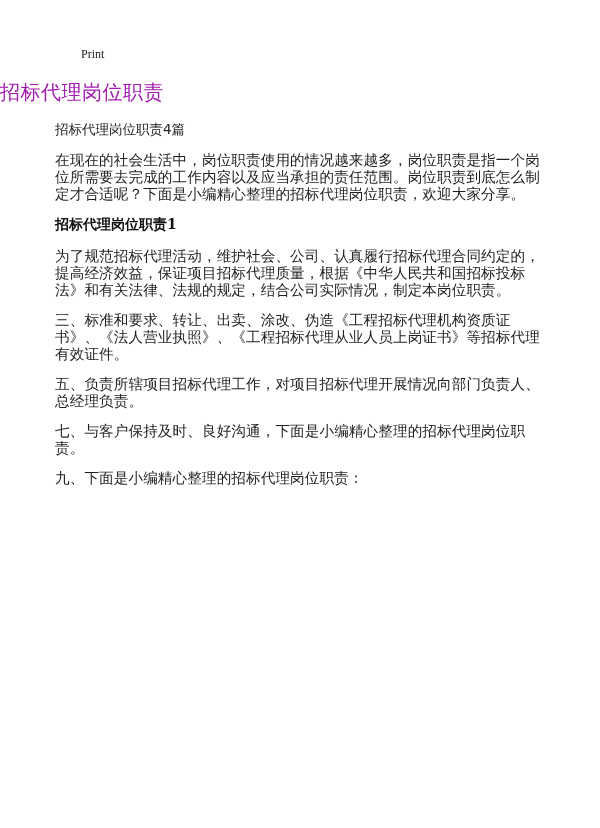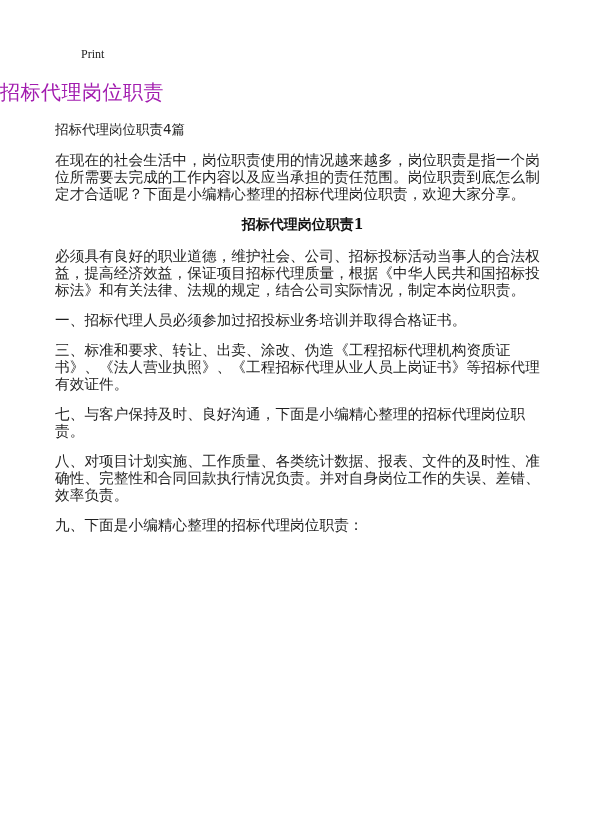--- a/index.html
+++ b/index.html
@@ -54,37 +54,35 @@
       letter-spacing: 0.1px;
       word-break: break-all;
     }
     .section-heading {
       font-family: "DejaVu Serif", "Liberation Serif", serif;
       font-weight: bold;
       font-size: 14px;
       line-height: 19px;
       margin: 0 0 13px 0;
       color: #111;
-      text-align: center;
     }
   </style>
 </head>
 <body>
 
 <div class="print-label">Print</div>
 
 <div class="doc-title">招标代理岗位职责</div>
 
 <div class="content">
   <div class="subtitle">招标代理岗位职责4篇</div>
 
   <p class="para">在现在的社会生活中，岗位职责使用的情况越来越多，岗位职责是指一个岗位所需要去完成的工作内容以及应当承担的责任范围。岗位职责到底怎么制定才合适呢？下面是小编精心整理的招标代理岗位职责，欢迎大家分享。</p>
 
   <div class="section-heading">招标代理岗位职责1</div>
 
-  <p class="para">必须具有良好的职业道德，维护社会、公司、招标投标活动当事人的合法权益，提高经济效益，保证项目招标代理质量，根据《中华人民共和国招标投标法》和有关法律、法规的规定，结合公司实际情况，制定本岗位职责。</p>
-  <p class="para">一、招标代理人员必须参加过招投标业务培训并取得合格证书。</p>
+  <p class="para">为了规范招标代理活动，维护社会、公司、认真履行招标代理合同约定的，提高经济效益，保证项目招标代理质量，根据《中华人民共和国招标投标法》和有关法律、法规的规定，结合公司实际情况，制定本岗位职责。</p>
   <p class="para">三、标准和要求、转让、出卖、涂改、伪造《工程招标代理机构资质证书》、《法人营业执照》、《工程招标代理从业人员上岗证书》等招标代理有效证件。</p>
+  <p class="para">五、负责所辖项目招标代理工作，对项目招标代理开展情况向部门负责人、总经理负责。</p>
   <p class="para">七、与客户保持及时、良好沟通，下面是小编精心整理的招标代理岗位职责。</p>
-  <p class="para">八、对项目计划实施、工作质量、各类统计数据、报表、文件的及时性、准确性、完整性和合同回款执行情况负责。并对自身岗位工作的失误、差错、效率负责。</p>
   <p class="para">九、下面是小编精心整理的招标代理岗位职责：</p>
 
 </div>
 
 </body></html>

